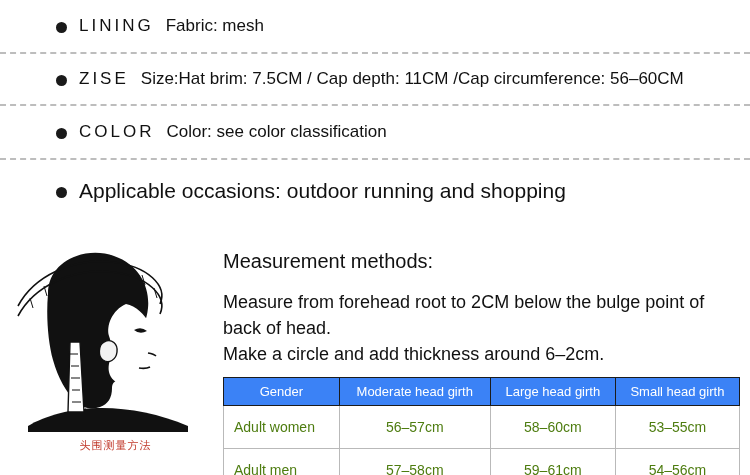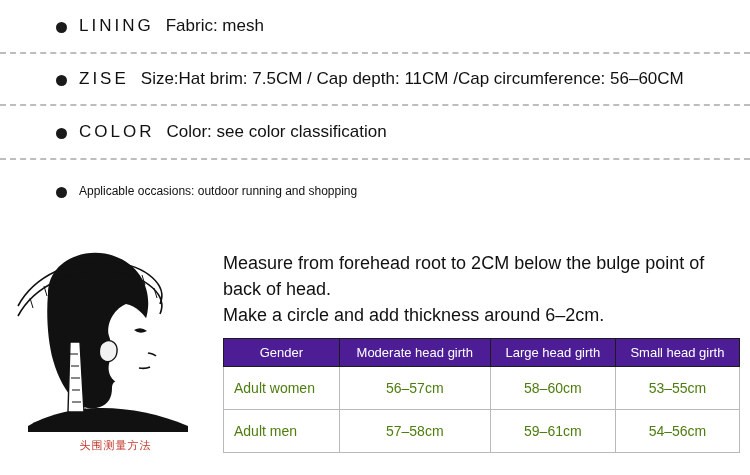--- a/index.html
+++ b/index.html
@@ -48,21 +48,21 @@
     margin-right: 12px;
   }
 
   .spec-value {
     font-size: 17px;
     color: #111;
     white-space: nowrap;
   }
 
   .spec-value.big {
-    font-size: 12px;
+    font-size: 21px;
   }
 
   .divider {
     height: 0;
     border-top: 2px dashed #bdbdbd;
     margin: 0;
   }
 
   .row-1 { height: 52px; }
   .row-2 { height: 50px; }
@@ -110,21 +110,21 @@
     margin-bottom: 10px;
   }
 
   table.size-table {
     border-collapse: collapse;
     width: 100%;
     font-size: 13px;
   }
 
   table.size-table th {
-    background: #4c1d95;
+    background: #3b82f6;
     color: #ffffff;
     font-weight: normal;
     padding: 6px 4px;
     text-align: center;
     border: 1px solid #1b1b1b;
     font-size: 13px;
   }
 
   table.size-table td {
     border: 1px solid #b9b9b9;
@@ -227,20 +227,21 @@
           <line x1="63" y1="146" x2="72" y2="146"></line>
           <line x1="64" y1="158" x2="72" y2="158"></line>
           <line x1="64" y1="170" x2="73" y2="170"></line>
         </g>
       </g>
     </svg>
     <div class="figure-caption">头围测量方法</div>
   </div>
 
   <div class="measure-block">
+    <div class="measure-title">Measurement methods:</div>
     <div class="measure-desc">
       <span>Measure from forehead root to 2CM below the bulge point of back of head.</span><br>
       <span>Make a circle and add thickness around 6–2cm.</span>
     </div>
 
     <table class="size-table">
       <thead>
         <tr>
           <th>Gender</th>
           <th>Moderate head girth</th>

